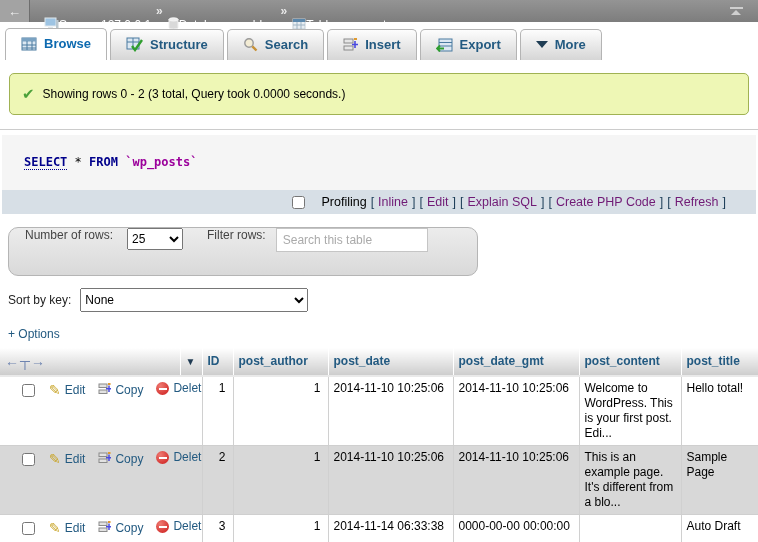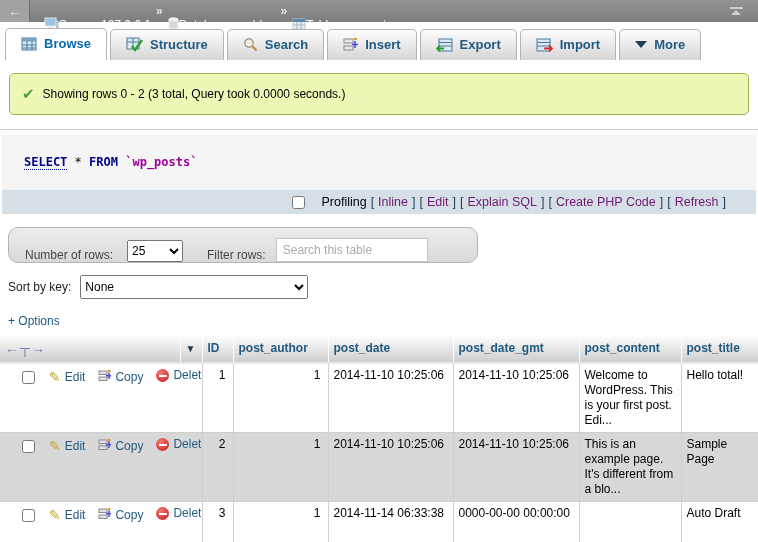--- a/index.html
+++ b/index.html
@@ -38,21 +38,21 @@
   .kw { color:#00008b; font-weight:bold; }
   .kw.linked { border-bottom:1px dotted #00008b; cursor:pointer; }
   .ident { color:#9b009b; font-weight:bold; }
   .profiling-bar { margin:0 2px; background:#d7dfe6; padding:5px 30px 5px 0;
     display:flex; justify-content:flex-end; align-items:center; gap:4px; font-size:12.5px; }
   .profiling-bar label { display:flex; align-items:center; gap:16px; }
   .bracket { color:#1c3d57; }
   .plink { color:#701a75; cursor:pointer; text-decoration:none; }
 
   
-  .rows-box { margin:13px 0 0 8px; width:470px; height:36px; display:flex; align-items:flex-end; gap:10px;
+  .rows-box { margin:13px 0 0 8px; width:470px; height:49px; display:flex; align-items:flex-start; gap:10px;
     padding:0 16px; background:linear-gradient(#ececec,#d9d9d9); border:1px solid #b5b5b5; border-radius:10px; color:#444; }
   .rows-box select { margin:0 14px 0 4px; width:56px; height:22px; font-size:12px; }
   .rows-box input { width:152px; height:24px; border:1px solid #c5c5c5; padding:8px 6px; font-size:12px; color:#7f1d1d; }
   .rows-box input::placeholder { color:#aaa; }
   .sort-row { margin:12px 0 0 8px; display:flex; align-items:center; gap:9px; color:#222; }
   .sort-row select { width:228px; height:24px; font-size:12px; }
   .options-link { display:inline-block; margin:15px 0 0 8px; color:#235a81; cursor:pointer; }
 
   
   table.results { margin-top:7px; border-collapse:collapse; table-layout:fixed; width:758px; font-size:12px; }
@@ -168,31 +168,20 @@
         <svg width="17" height="14" viewBox="0 0 17 14">
           <rect x="3" y="1" width="13" height="12" fill="#dce8f2" stroke="#4a7aa0"></rect>
           <line x1="3" y1="4.5" x2="16" y2="4.5" stroke="#4a7aa0"></line>
           <line x1="3" y1="8" x2="16" y2="8" stroke="#4a7aa0"></line>
           <path d="M8 10.5 H1 M4 7.5 L1 10.5 L4 13.5" stroke="#2f9e2f" stroke-width="1.8" fill="none"></path>
         </svg>
       </span>
     <span>Export</span>
   </div>
   <div class="tab">
-    <span>
-        <svg width="17" height="14" viewBox="0 0 17 14">
-          <rect x="1" y="1" width="13" height="12" fill="#dce8f2" stroke="#4a7aa0"></rect>
-          <line x1="1" y1="4.5" x2="14" y2="4.5" stroke="#4a7aa0"></line>
-          <line x1="1" y1="8" x2="14" y2="8" stroke="#4a7aa0"></line>
-          <path d="M8 10.5 H16 M13 7.5 L16 10.5 L13 13.5" stroke="#d03030" stroke-width="1.8" fill="none"></path>
-        </svg>
-      </span>
-    <span>Import</span>
-  </div>
-  <div class="tab">
     <span class="more-caret"></span>
     <span>More</span>
   </div>
 </div>
 
 
 <div class="success">
   <span class="check-icon">✔</span>
   <span>Showing rows 0 - 2 (3 total, Query took 0.0000 seconds.)</span>
 </div>

